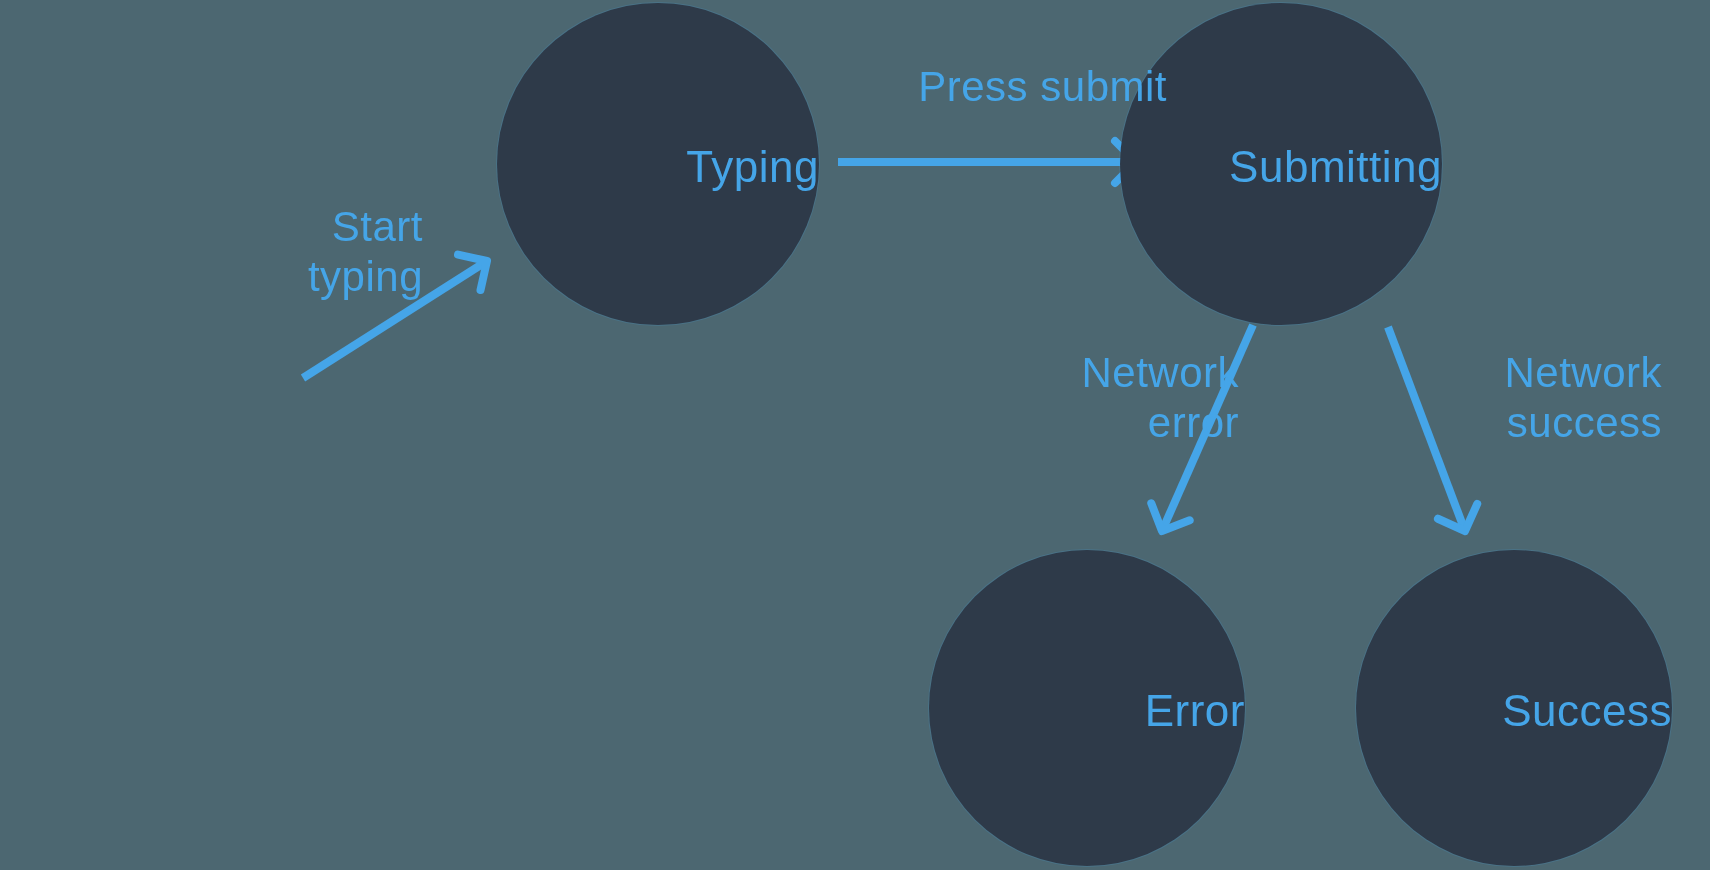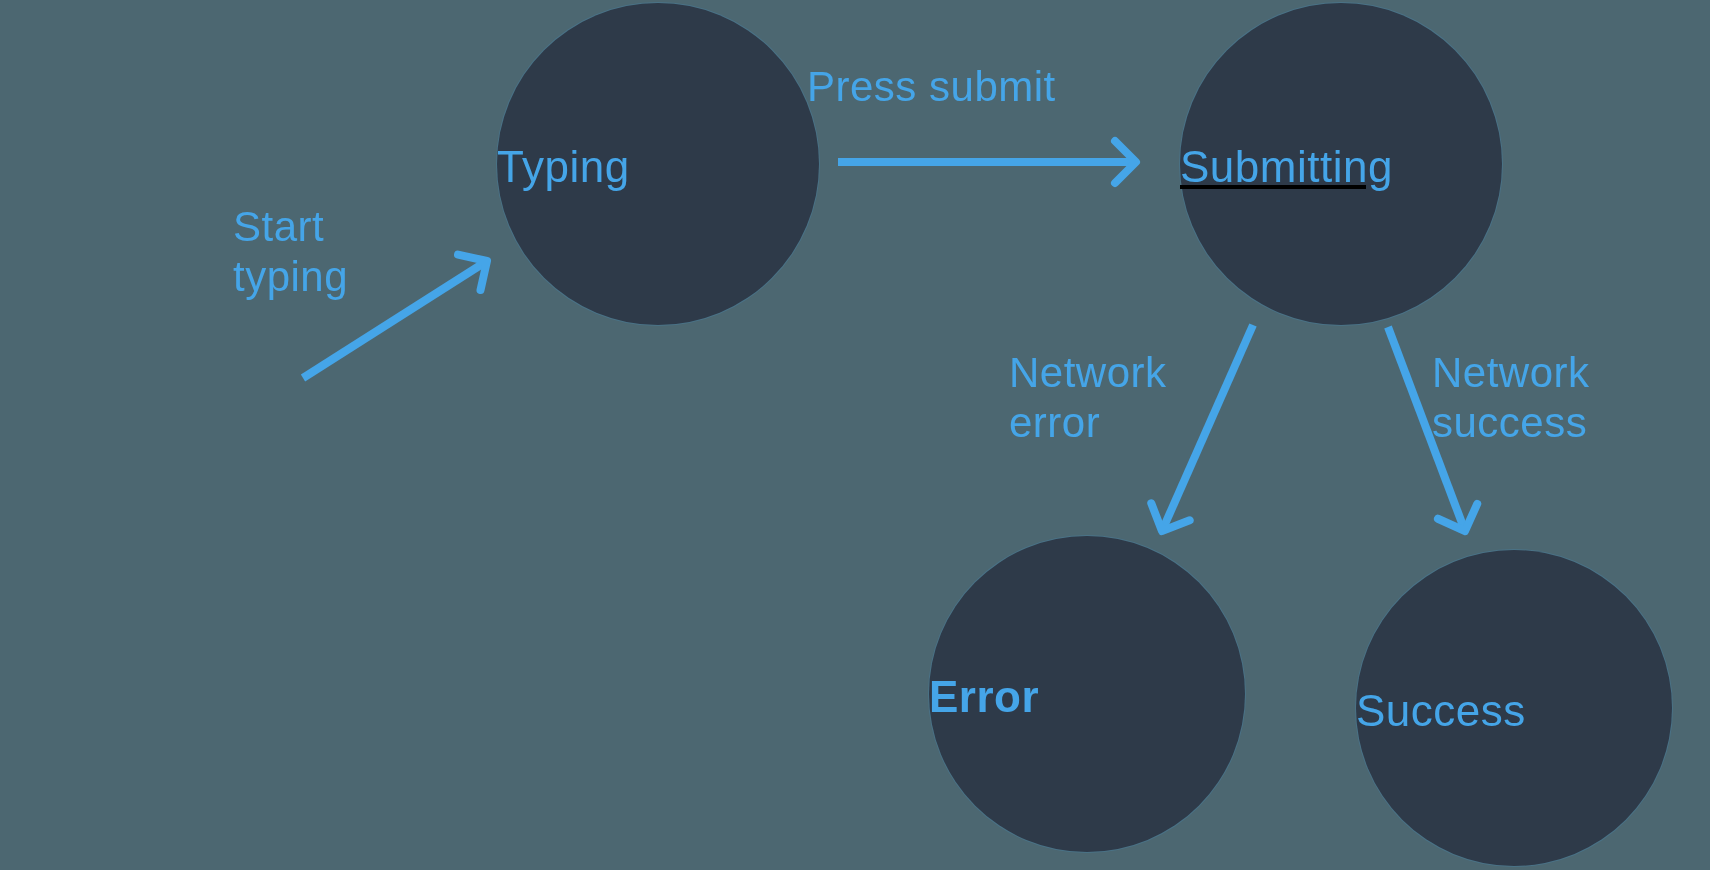--- a/index.html
+++ b/index.html
@@ -40,41 +40,41 @@
     stroke-linecap: round;
     stroke-linejoin: round;
   }
   .node {
     position: absolute;
     border-radius: 50%;
     background: var(--node-fill);
     box-shadow: 0 0 0 1px rgba(69,165,232,0.18);
     display: flex;
     align-items: center;
-    justify-content: flex-start;
+    justify-content: flex-end;
   }
   .node-label {
     color: var(--accent);
     font-size: 44px;
     letter-spacing: 0.5px;
     white-space: nowrap;
     transform: translateY(3px);
   }
   .node-empty      { left: 1px;    top: 339px; width: 324px; height: 324px; }
   .node-typing     { left: 497px;  top: 3px;   width: 322px; height: 322px; }
-  .node-submitting { left: 1180px; top: 3px;   width: 322px; height: 322px; text-decoration: underline; }
-  .node-error      { left: 929px;  top: 536px; width: 316px; height: 316px; font-weight: bold; }
+  .node-submitting { left: 1120px; top: 3px;   width: 322px; height: 322px; }
+  .node-error      { left: 929px;  top: 550px; width: 316px; height: 316px; }
   .node-success    { left: 1356px; top: 550px; width: 316px; height: 316px; }
   .edge-label {
     position: absolute;
     transform: translate(-50%, -50%);
     color: var(--accent);
     font-size: 42px;
     line-height: 1.2;
-    text-align: left;
+    text-align: right;
     letter-spacing: 0.5px;
   }
   .edge-label-start-typing    { left: 328px;  top: 252px; width: 190px; }
   .edge-label-press-submit    { left: 987px;  top: 87px;  width: 360px; white-space: nowrap; }
   .edge-label-network-error   { left: 1124px; top: 398px; width: 230px; }
   .edge-label-network-success { left: 1547px; top: 398px; width: 230px; }
 </style>
 </head>
 <body>
 

